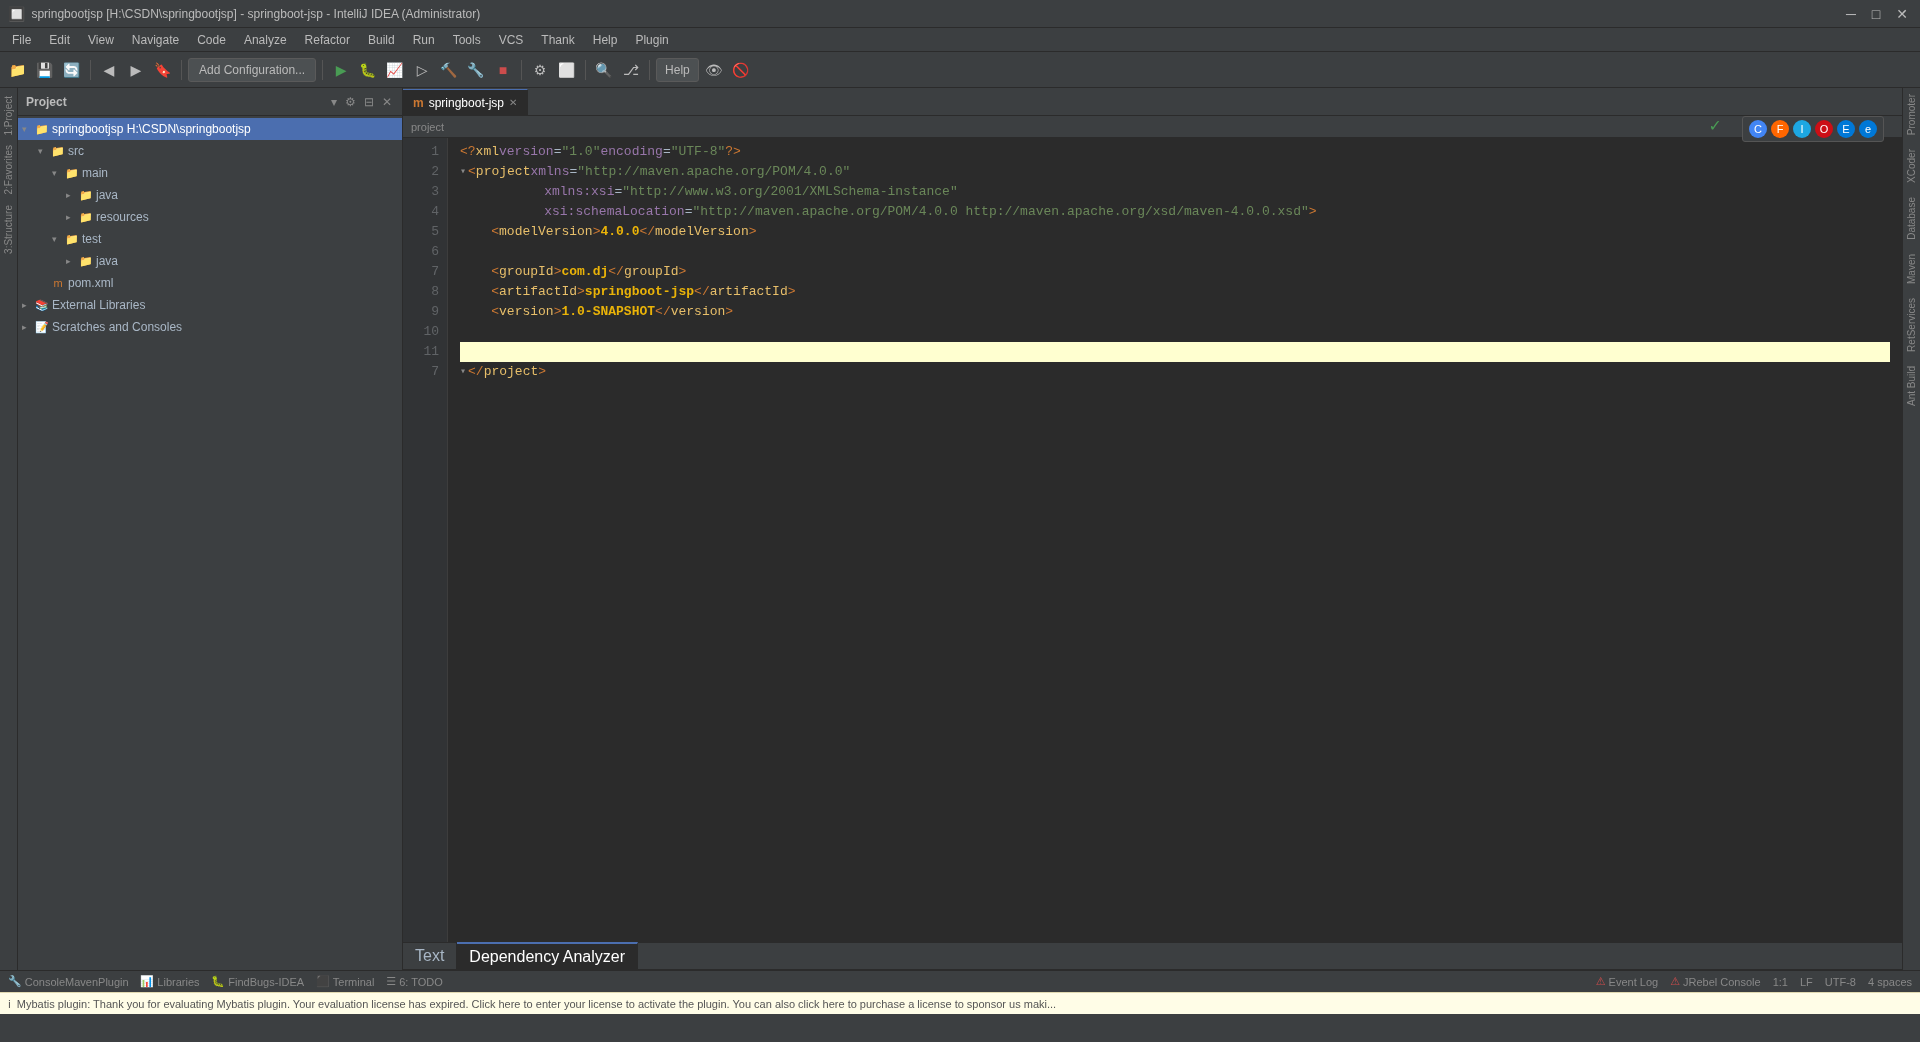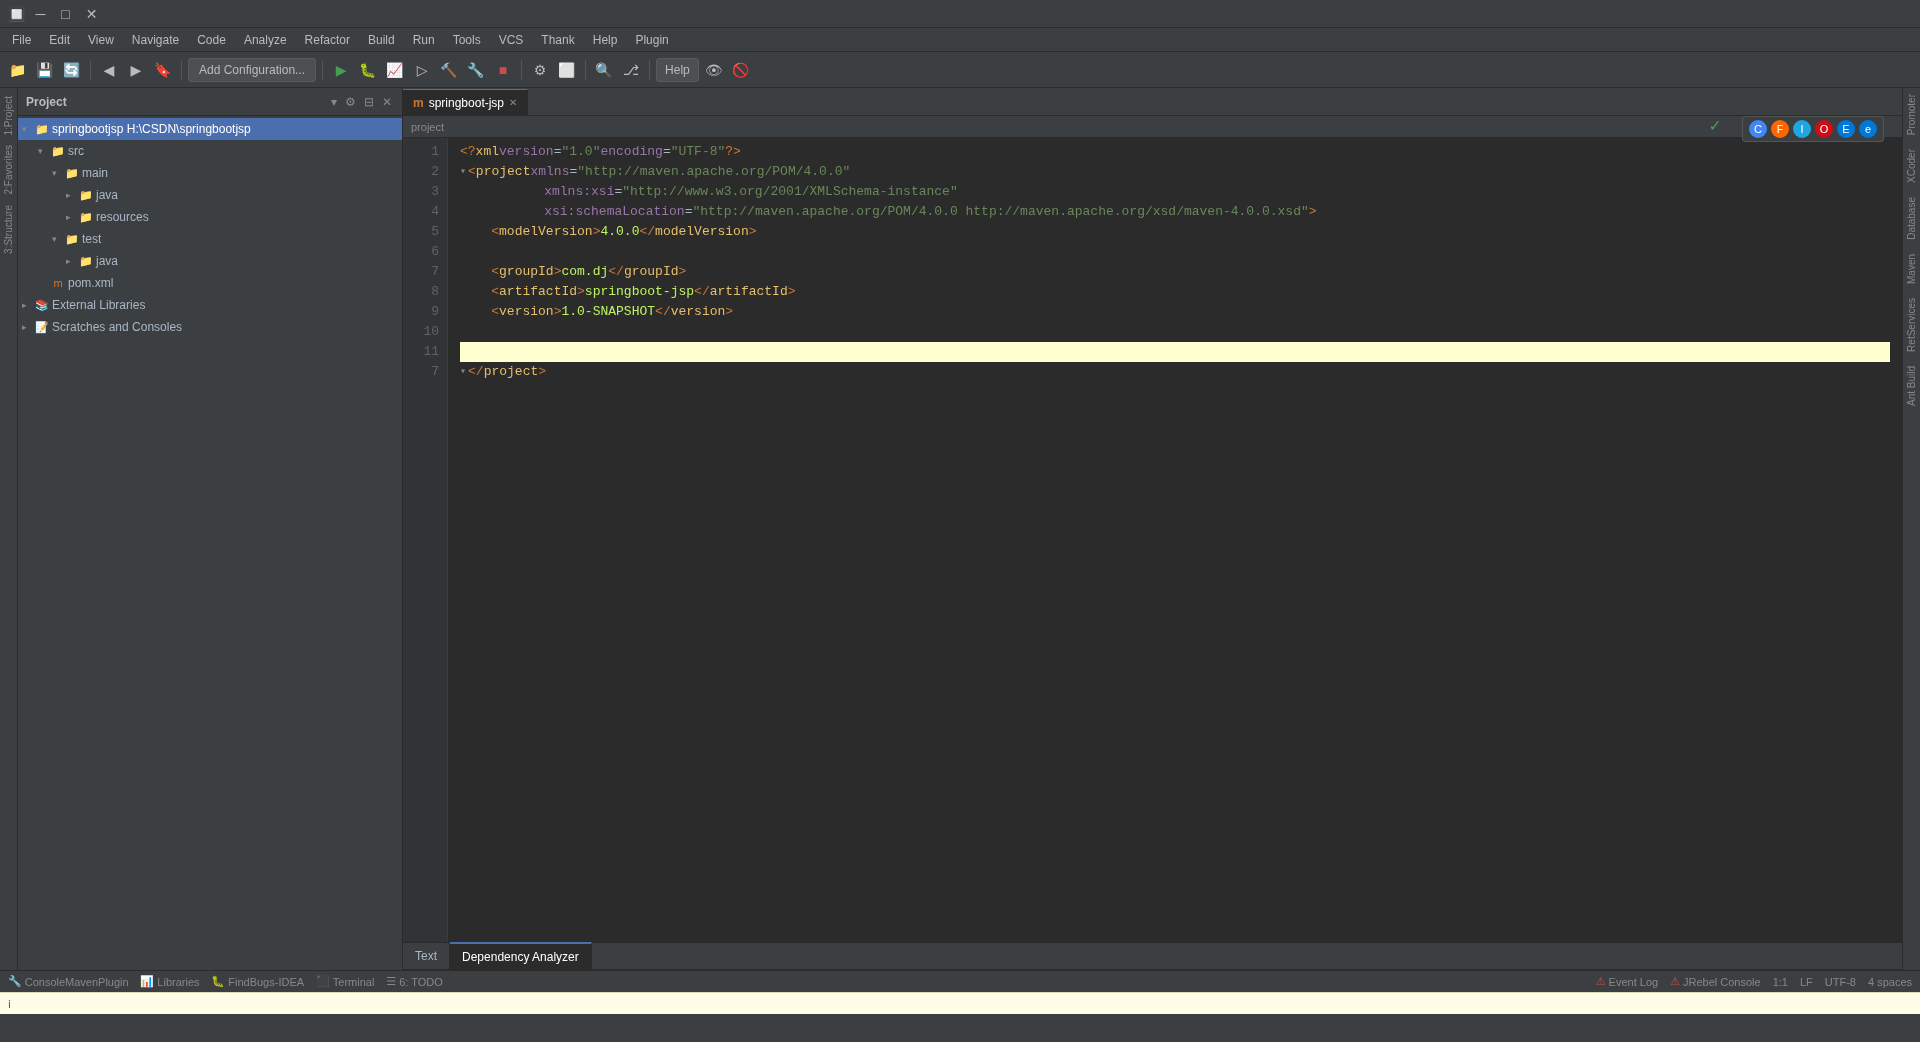--- a/index.html
+++ b/index.html
@@ -205,39 +205,39 @@
       color: #a9b7c6;
       overflow: auto;
     }
     .code-line { display: flex; align-items: center; min-height: 20px; }
 
     
     .xml-bracket { color: #cc7832; }
     .xml-tag { color: #e8bf6a; text-align: center; }
     .xml-attr { color: #9876aa; }
     .xml-value { color: #6a8759; }
-    .xml-text { color: #bef264; }
+    .xml-text { color: #eab308; font-weight: bold; }
     .xml-pi { color: #cc7832; }
 
     
     #bottom-tabs {
       height: 28px;
       background: #3c3f41;
       display: flex;
       align-items: center;
       border-top: 1px solid #2b2b2b;
       border-bottom: 1px solid #2b2b2b;
     }
     .bottom-tab {
       height: 28px;
       padding: 0 12px;
       display: flex;
       align-items: center;
       cursor: pointer;
-      font-size: 12px;
+      font-size: 16px;
       color: #a9b7c6;
       border-right: 1px solid #2b2b2b;
     }
     .bottom-tab.active { background: #2b2b2b; color: #ffffff; border-top: 2px solid #4b6eaf; }
 
     
     #breadcrumb {
       height: 22px;
       background: #3c3f41;
       display: flex;
@@ -299,20 +299,21 @@
       border-radius: 3px;
       padding: 3px 6px;
     }
     .browser-icon { width: 18px; height: 18px; border-radius: 50%; cursor: pointer; display: flex; align-items: center; justify-content: center; font-size: 11px; }
   </style>
 </head>
 <body>
 
 <div id="title-bar">
   <span class="title-icon">🔲</span>
+  <span class="title-text">springbootjsp [H:\CSDN\springbootjsp] - springboot-jsp - IntelliJ IDEA (Administrator)</span>
   <div class="window-controls">
     <span>─</span>
     <span>□</span>
     <span>✕</span>
   </div>
 </div>
 
 <div id="menu-bar">
   <span class="menu-item">File</span>
   <span class="menu-item">Edit</span>
@@ -596,13 +597,14 @@
     <span>JRebel Console</span>
   </div>
   <span>1:1</span>
   <span>LF</span>
   <span>UTF-8</span>
   <span>4 spaces</span>
 </div>
 
 <div id="notification-bar" style="height:22px; background:#fffde7; display:flex; align-items:center; padding:0 8px; font-size:11px; color:#555; border-top:1px solid #e0d8b0; cursor:pointer;">
   <span style="margin-right:6px;">ℹ</span>
+  <span>Mybatis plugin: Thank you for evaluating Mybatis plugin. Your evaluation license has expired. Click here to enter your license to activate the plugin. You can also click here to purchase a license to sponsor us maki...</span>
 </div>
 
 </body></html>

